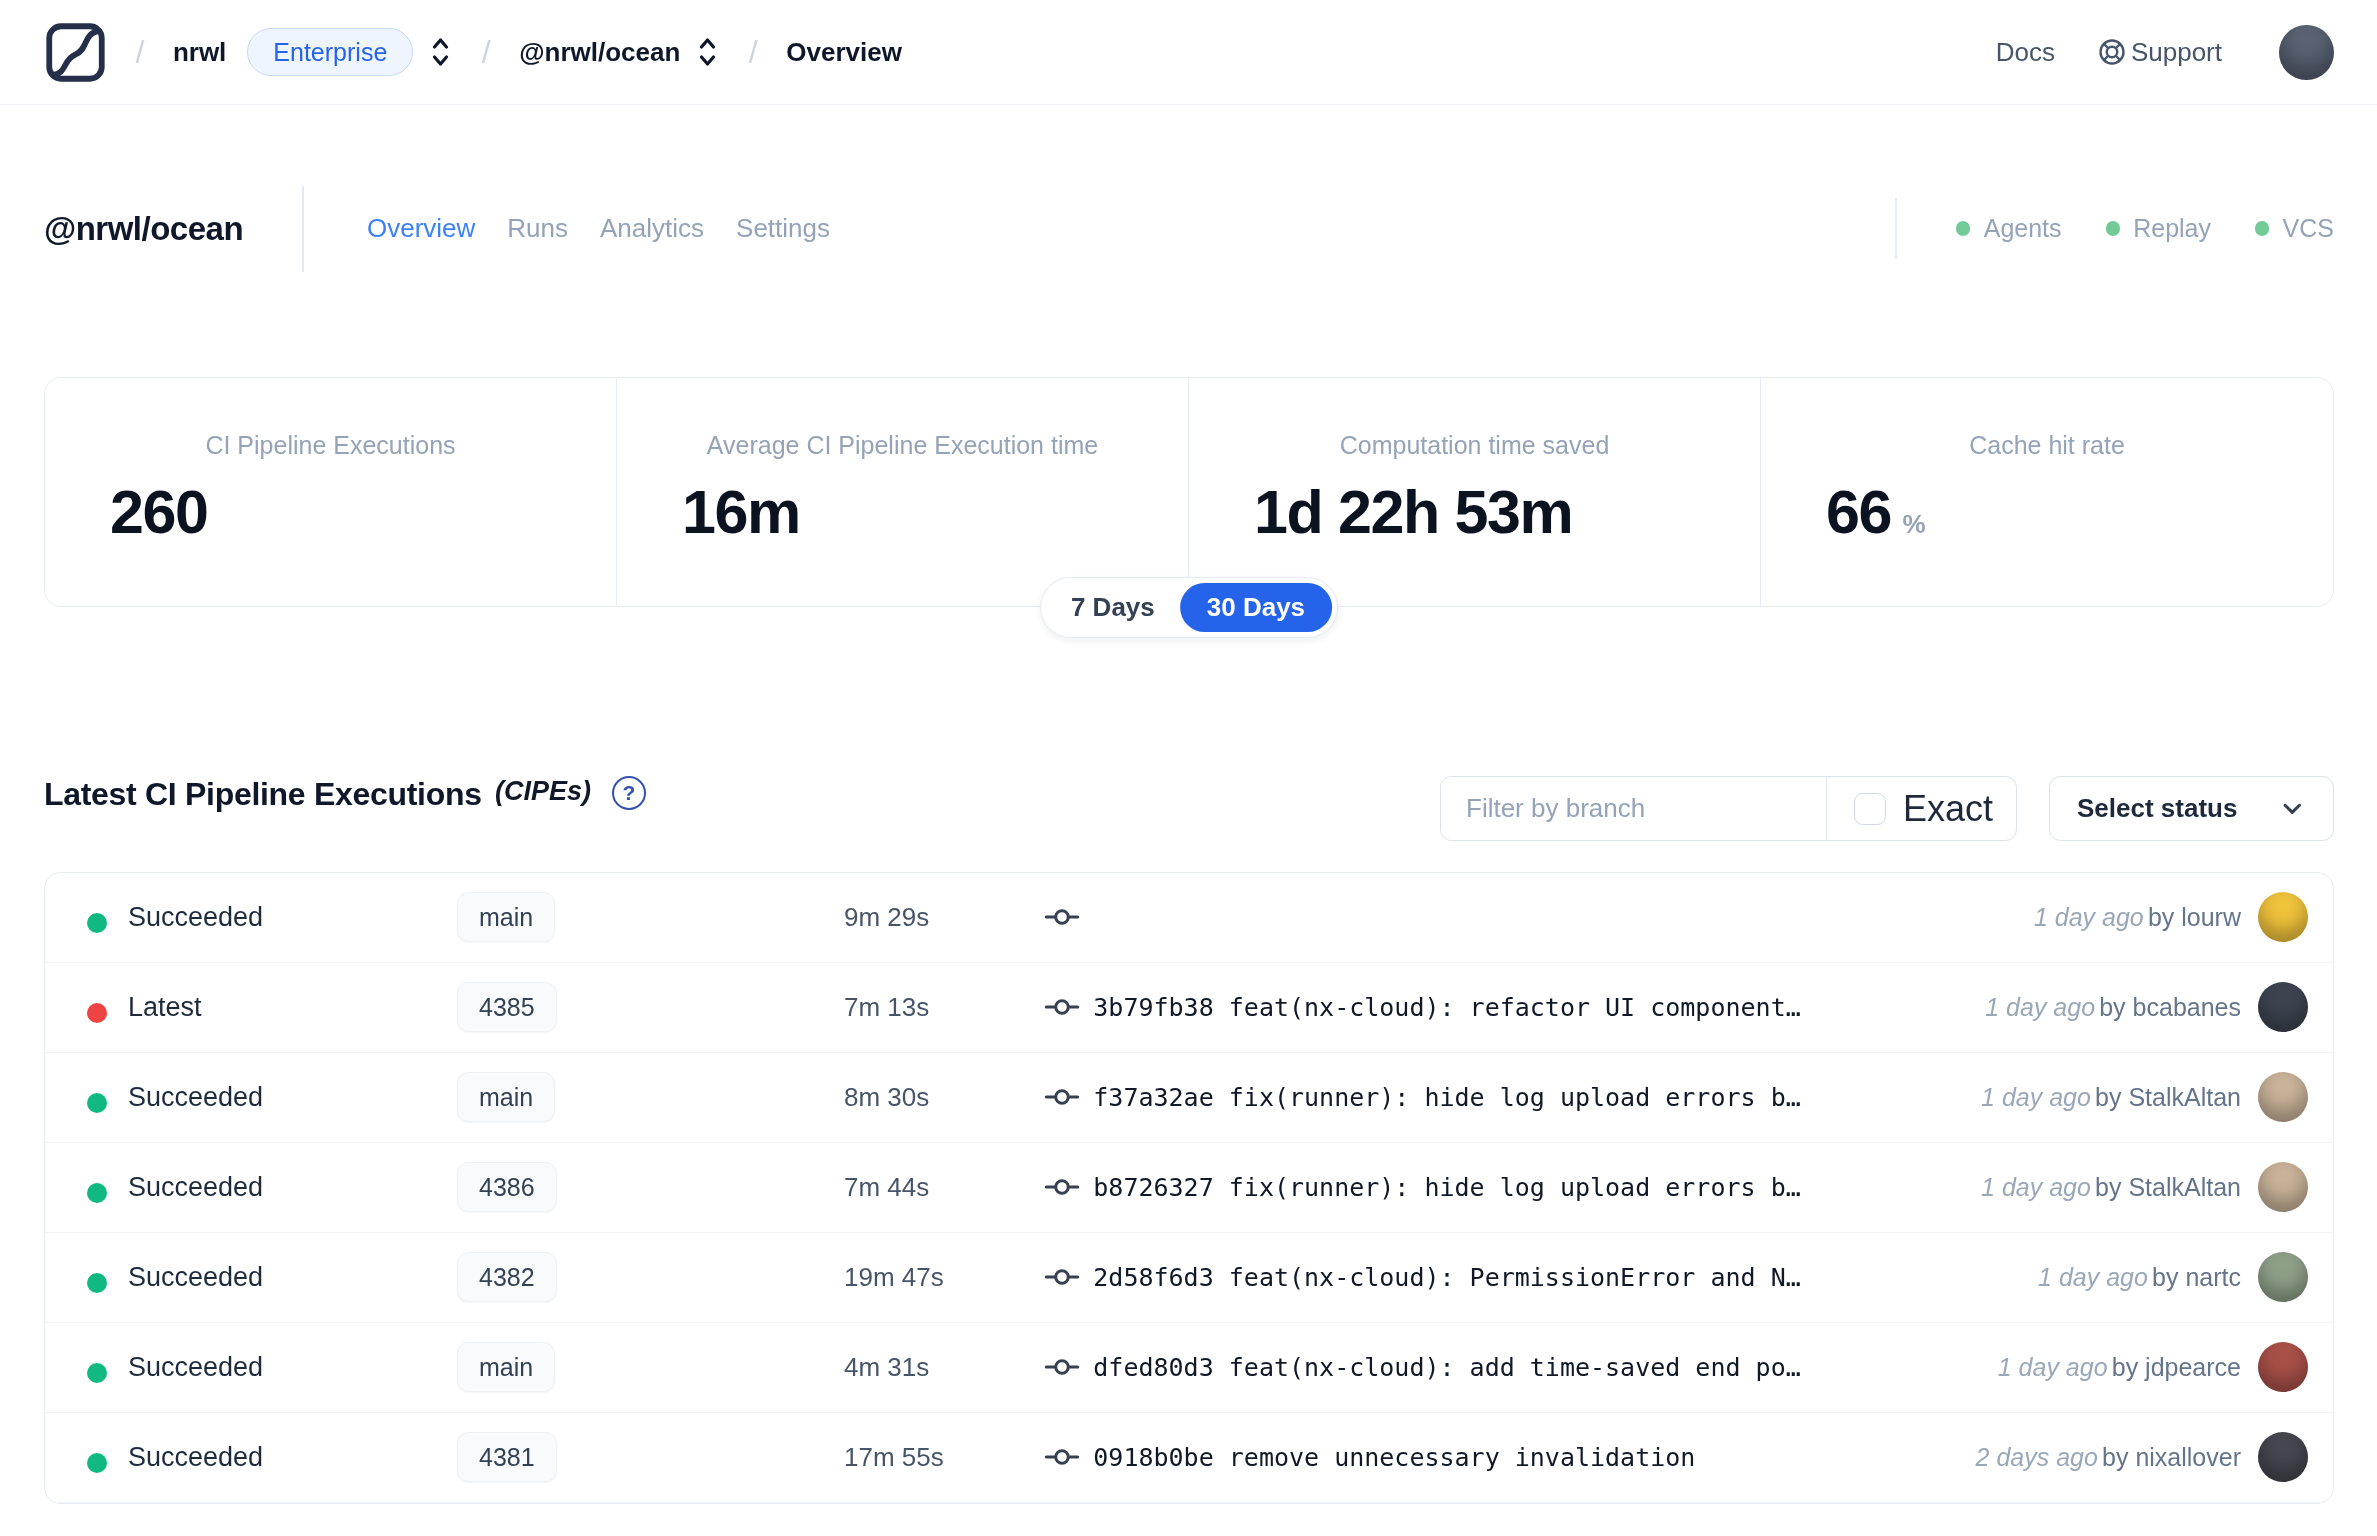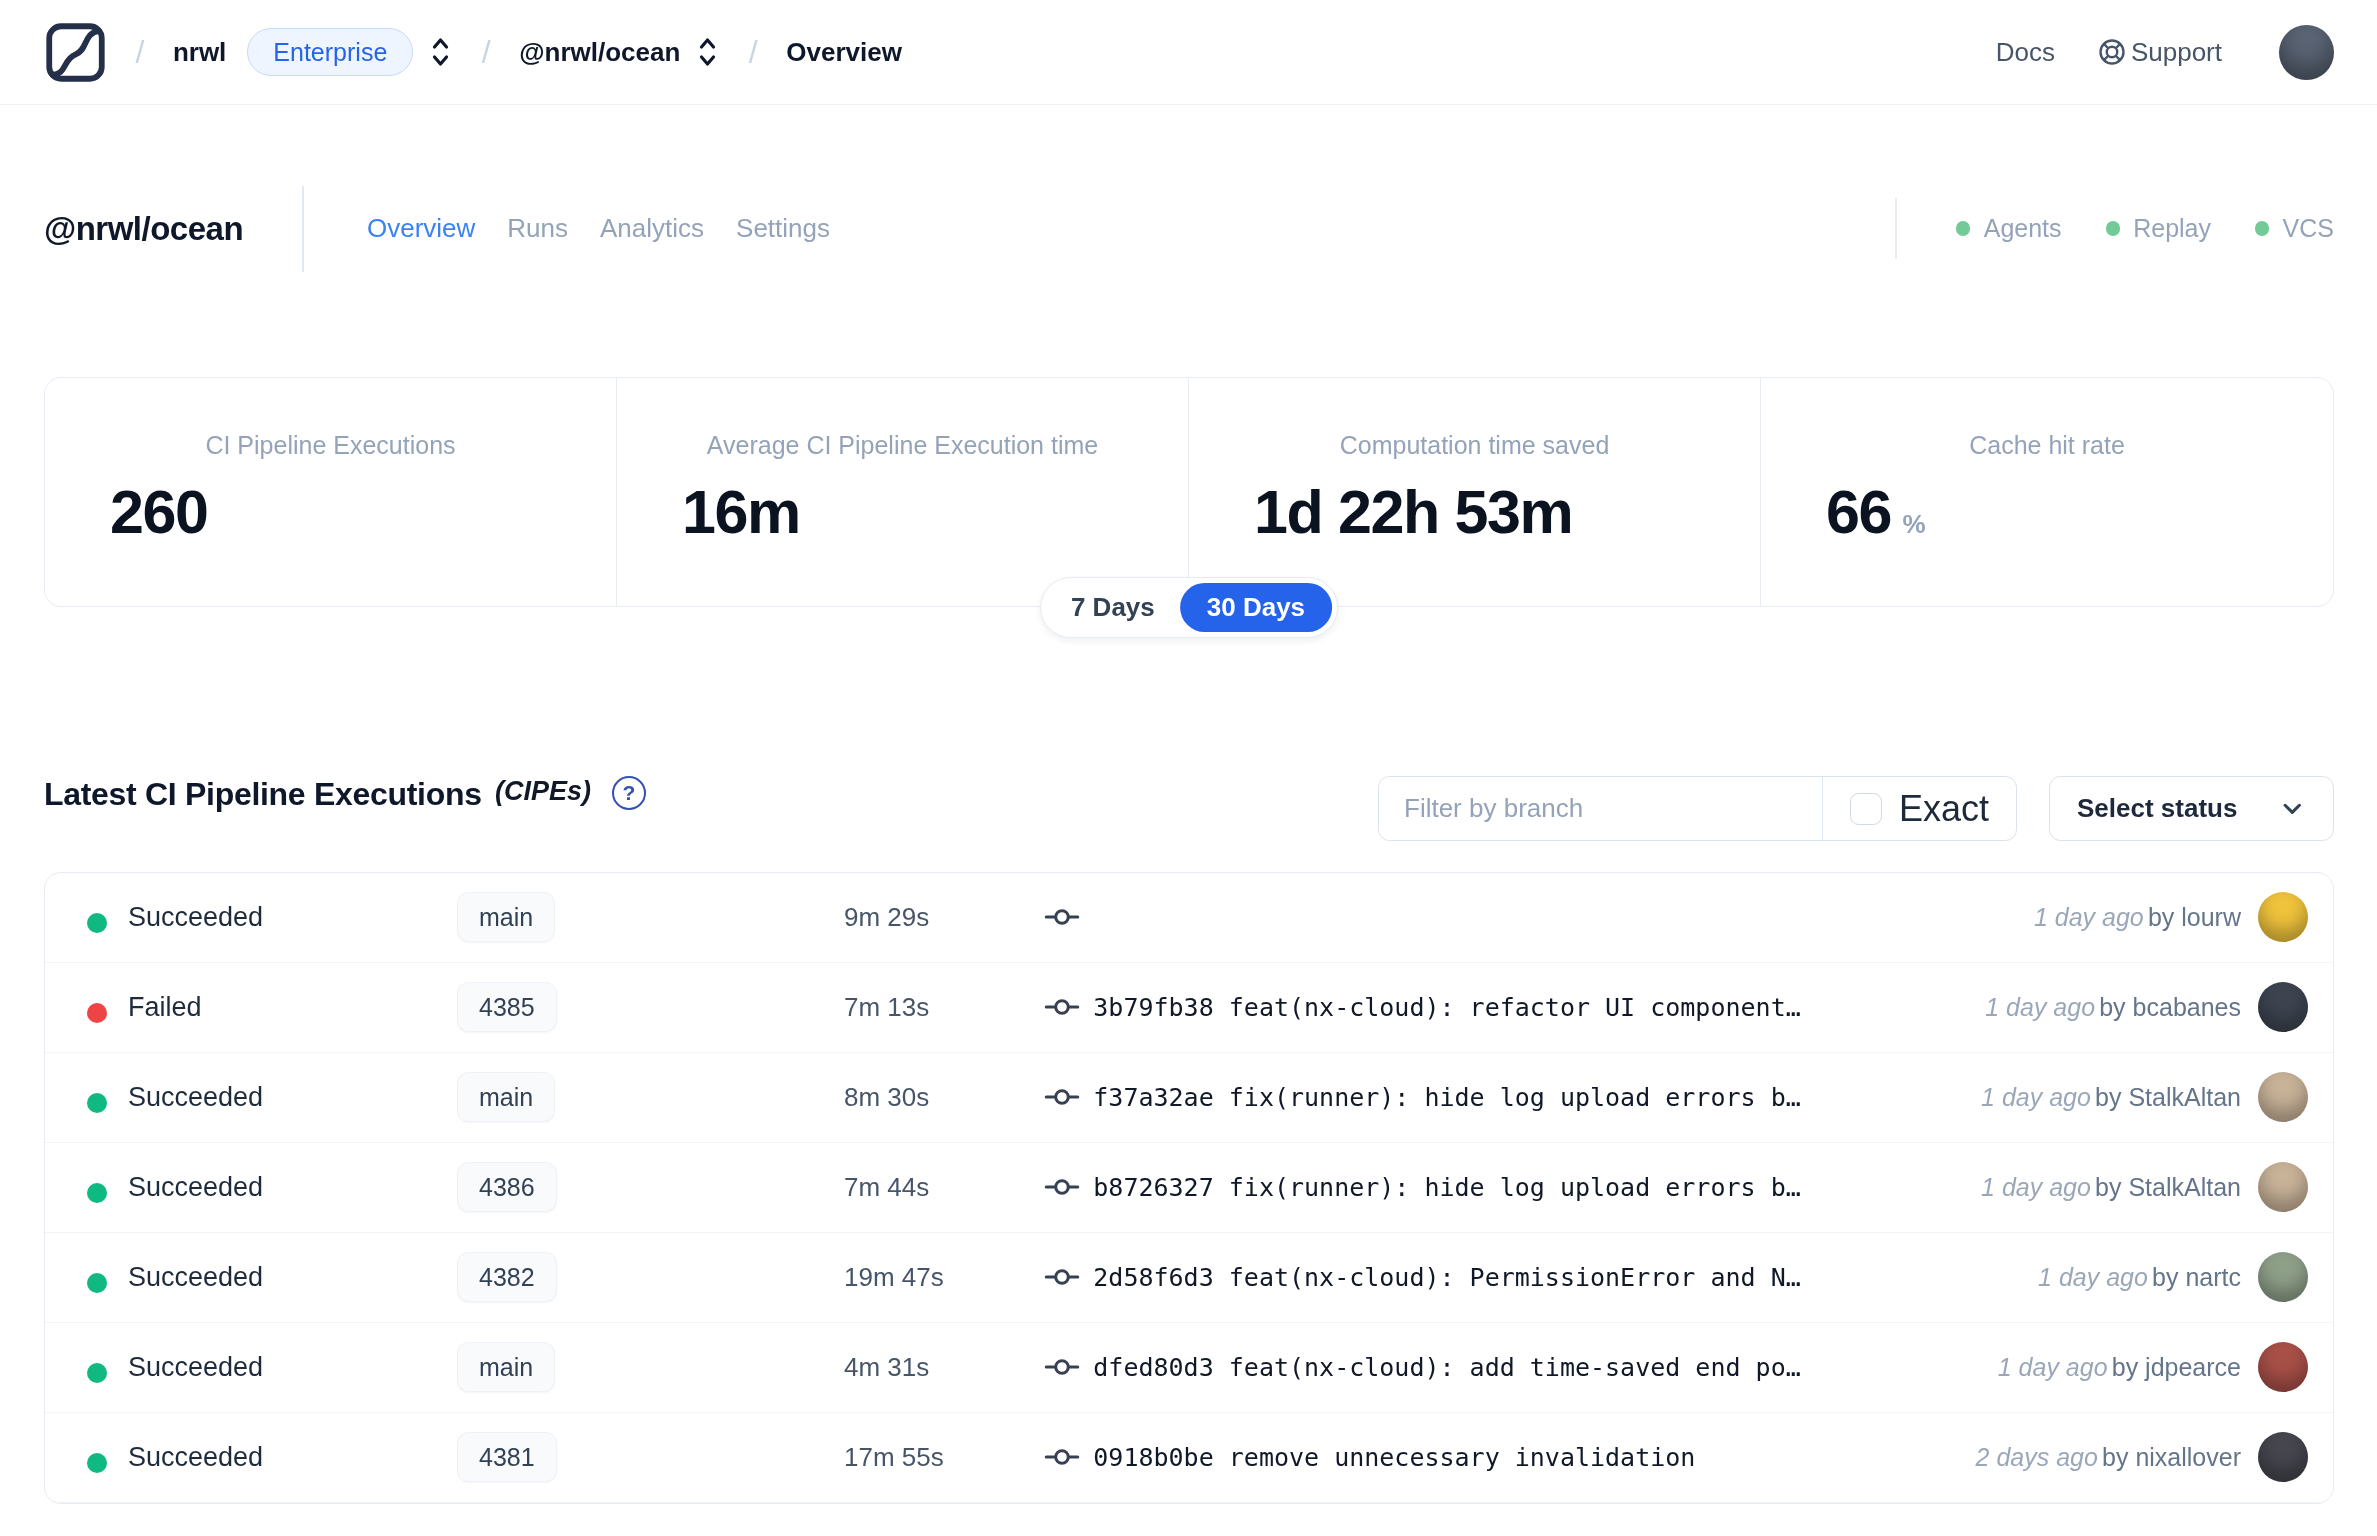--- a/index.html
+++ b/index.html
@@ -54,21 +54,21 @@
   .range-opt.selected { background:#2563eb; color:#fff; font-weight:700; padding:0 27px; }
 
   
   .section-header { display:flex; align-items:flex-start; padding:0 44px; margin-top:169px; height:67px; }
   .section-title { font-size:32px; font-weight:700; color:#0f172a; letter-spacing:-0.3px; }
   .section-title-suffix { font-size:27px; font-weight:600; font-style:italic; color:#111827; margin-left:13.3px; }
   .help-icon { width:34px; height:34px; border:2.4px solid #3451b2; border-radius:50%;
     color:#3451b2; font-size:21px; font-weight:700; display:flex; align-items:center;
     justify-content:center; margin-left:21px; cursor:pointer; }
   .filters { margin-left:auto; display:flex; align-items:center; gap:32px; }
-  .filter-group { display:flex; align-items:stretch; width:639px; height:65px;
+  .filter-group { display:flex; align-items:stretch; width:577px; height:65px;
     border:1.9px solid #dbe2ea; border-radius:11.4px; background:#fff; overflow:hidden; }
   .filter-input { flex:1; border:none; outline:none; padding:0 25px; font-size:26px;
     font-family:"Liberation Sans", sans-serif; color:#0f172a; }
   .filter-input::placeholder { color:#94a3b8; }
   .exact-box { display:flex; align-items:center; gap:17px; padding:0 27px;
     border-left:1.9px solid #e2e8f0; cursor:pointer; }
   .checkbox { width:32px; height:32px; border:1.9px solid #cfd8e3; border-radius:8.6px; background:#fff; }
   .exact-label { font-size:36px; font-weight:500; color:#1e293b; }
   .status-select { display:flex; align-items:center; justify-content:space-between;
     width:285px; height:65px; border:1.9px solid #dbe2ea; border-radius:11.4px;
@@ -251,21 +251,21 @@
     <span class="cell-meta">
       <span class="meta-time">1 day ago</span>
       <span class="meta-author">by lourw</span>
     </span>
     <span class="row-avatar" style="background: rgb(240, 195, 60);"></span>
   </div>
 
   <div class="row">
     <span class="cell-status">
       <span class="status-dot" style="background: rgb(239, 68, 68);"></span>
-      <span class="status-text">Failed</span>
+      <span class="status-text">Latest</span>
     </span>
     <span class="cell-branch">
       <span class="branch-badge">4385</span>
     </span>
     <span class="cell-duration">7m 13s</span>
     <span class="cell-commit">
       <span class="commit-icon">
         <svg viewBox="0 0 24 24" width="36" height="36" fill="none" stroke="#374151" stroke-width="2" stroke-linecap="round">
           <line x1="1.5" y1="12" x2="7.2" y2="12"></line>
               <circle cx="12" cy="12" r="4.2"></circle>

